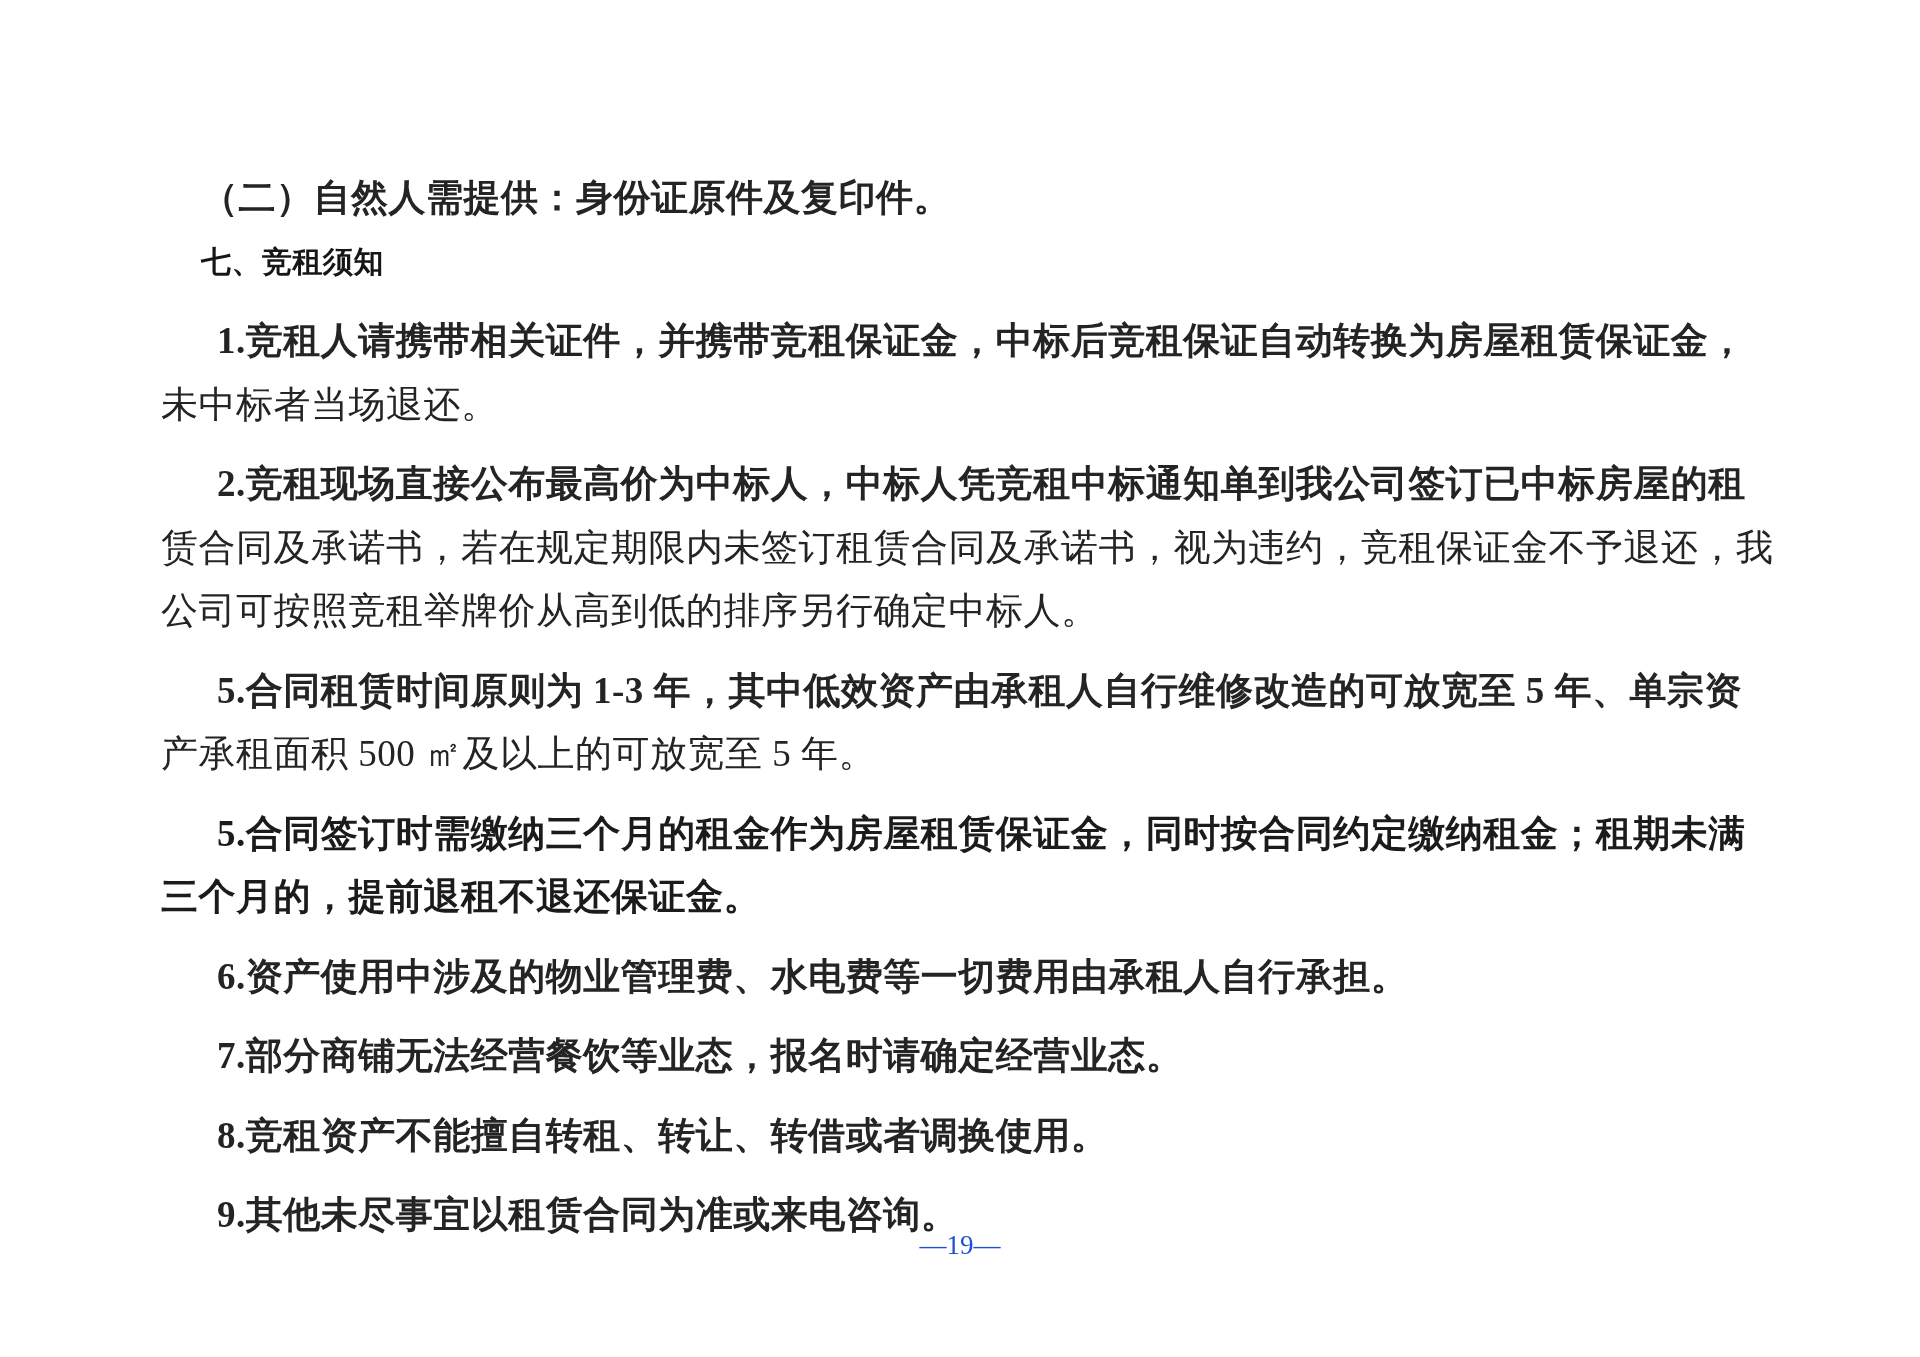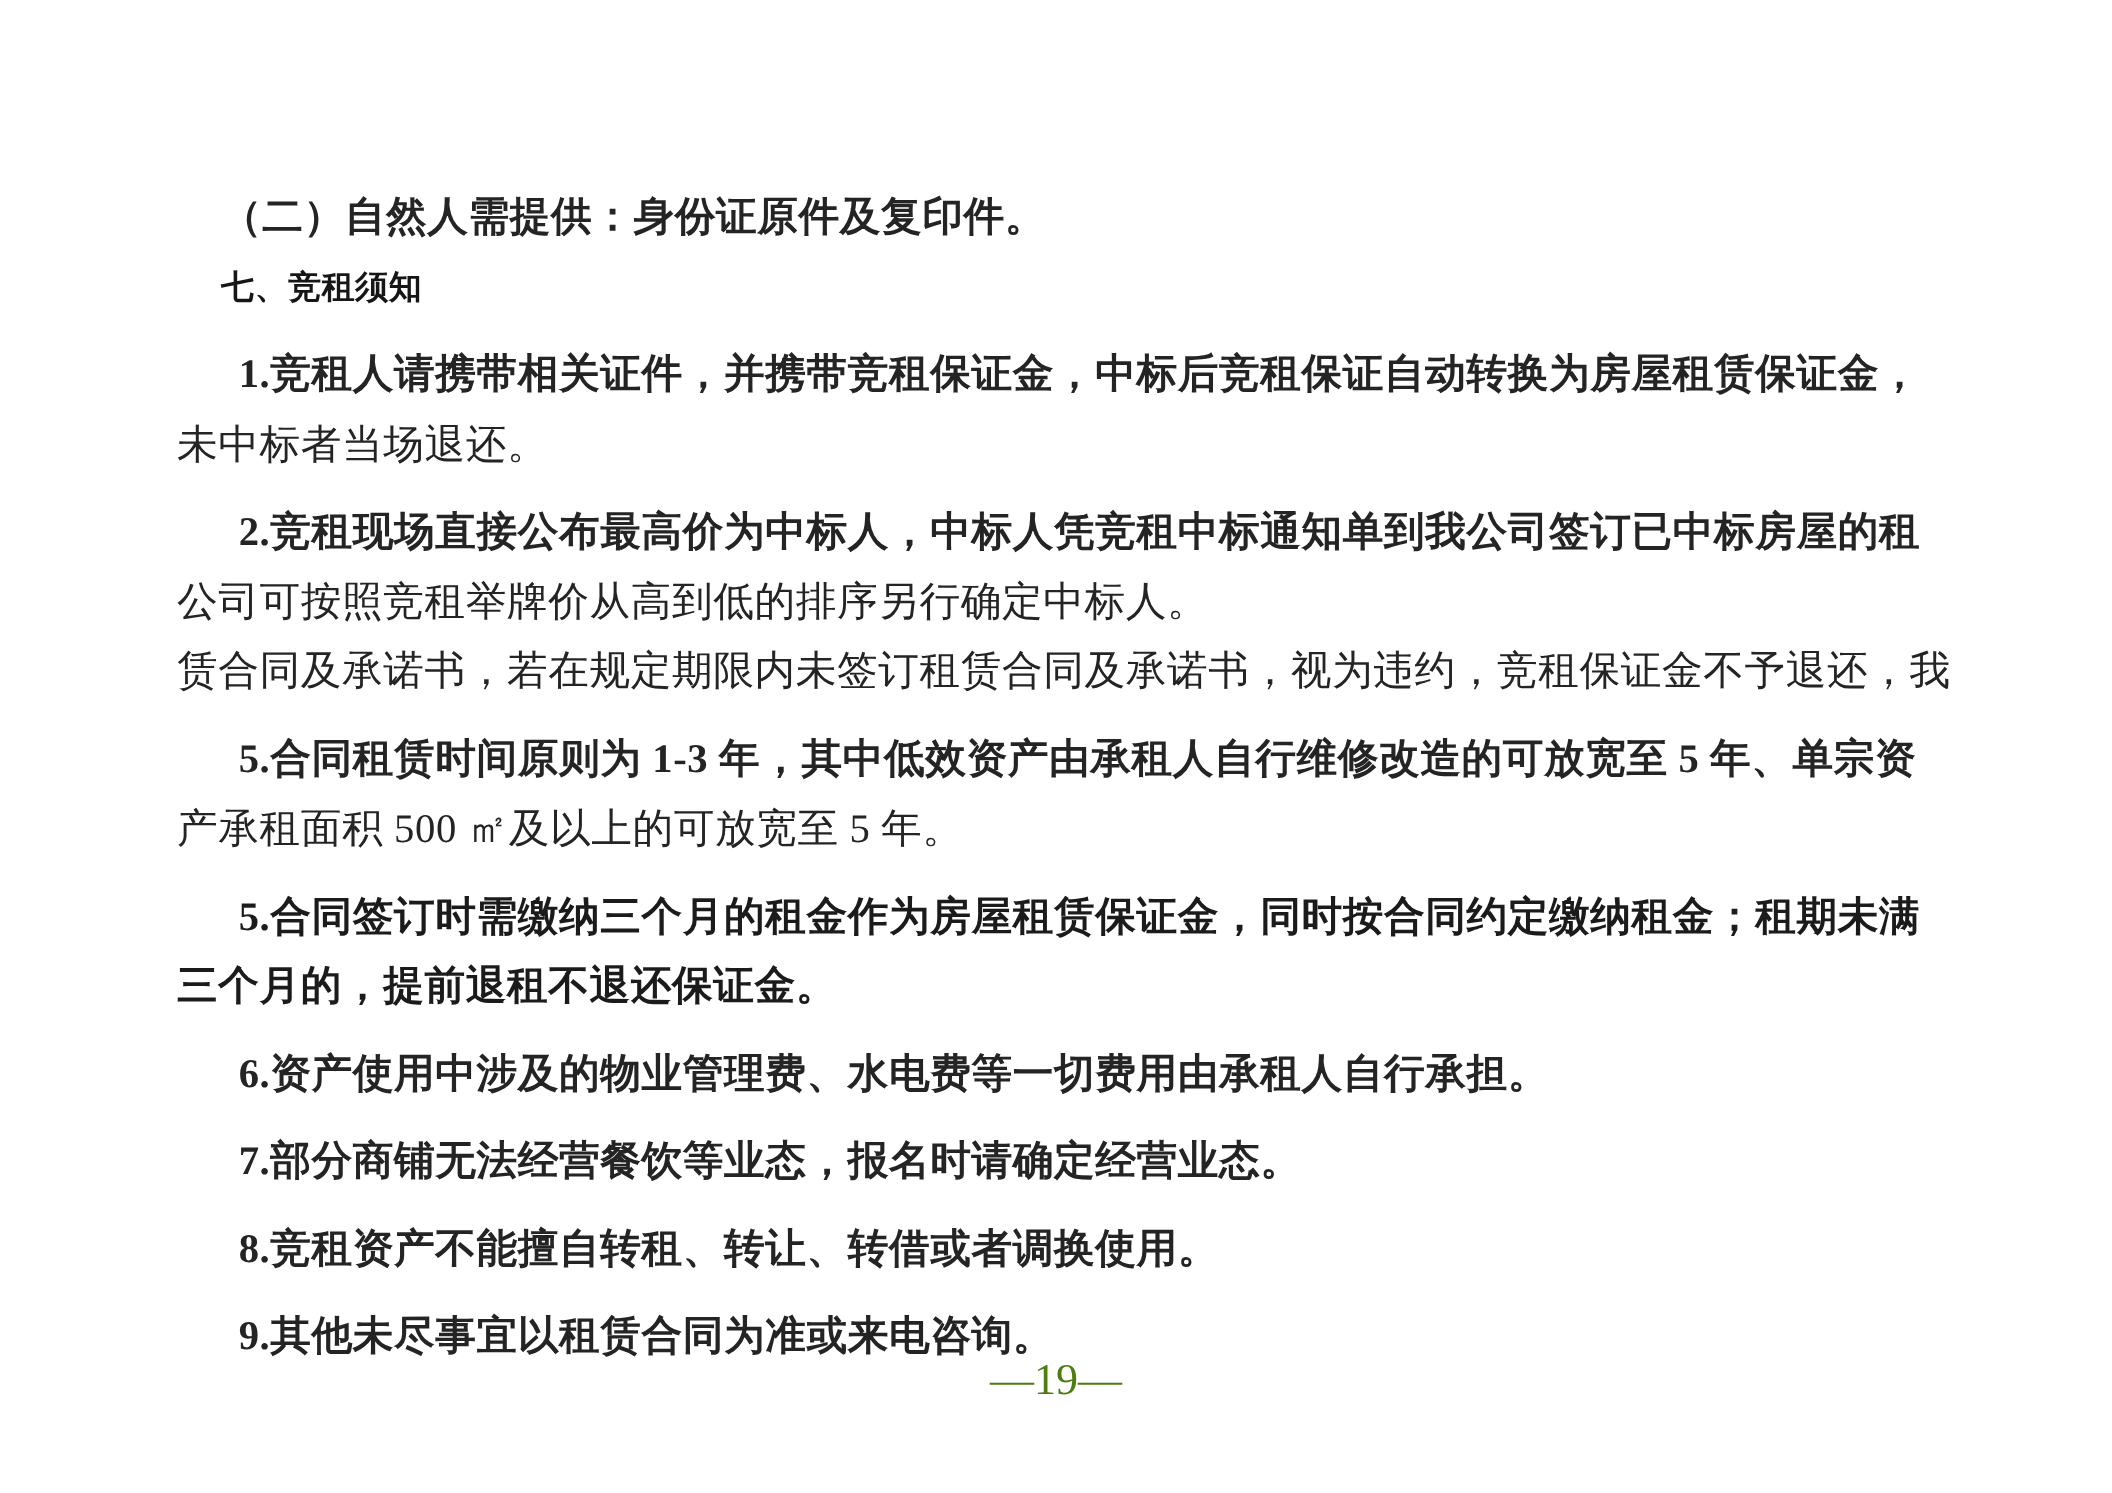--- a/index.html
+++ b/index.html
@@ -50,44 +50,44 @@
   .semibold .line {
     font-weight: 600;
     color: #1b1b1b;
   }
   .page-number {
     position: absolute;
     left: 0;
     right: 0;
     top: 1230px;
     text-align: center;
-    font-size: 40px;
+    font-size: 27px;
     letter-spacing: 0px;
-    color: #4d7c0f;
+    color: #1d4ed8;
   }
 </style>
 </head>
 <body>
 
 <div class="page">
   <div class="body-text">
 
     <div class="line indent">（二）自然人需提供：身份证原件及复印件。</div>
 
     <h2 class="line indent heading">七、竞租须知</h2>
 
     <div class="para">
       <div class="line indent">1.竞租人请携带相关证件，并携带竞租保证金，中标后竞租保证自动转换为房屋租赁保证金，</div>
       <div class="line">未中标者当场退还。</div>
     </div>
 
     <div class="para">
       <div class="line indent">2.竞租现场直接公布最高价为中标人，中标人凭竞租中标通知单到我公司签订已中标房屋的租</div>
+      <div class="line">赁合同及承诺书，若在规定期限内未签订租赁合同及承诺书，视为违约，竞租保证金不予退还，我</div>
       <div class="line">公司可按照竞租举牌价从高到低的排序另行确定中标人。</div>
-      <div class="line">赁合同及承诺书，若在规定期限内未签订租赁合同及承诺书，视为违约，竞租保证金不予退还，我</div>
     </div>
 
     <div class="para">
       <div class="line indent">5.合同租赁时间原则为 1-3 年，其中低效资产由承租人自行维修改造的可放宽至 5 年、单宗资</div>
       <div class="line">产承租面积 500 ㎡及以上的可放宽至 5 年。</div>
     </div>
 
 
     <div class="para semibold">
       <div class="line indent">5.合同签订时需缴纳三个月的租金作为房屋租赁保证金，同时按合同约定缴纳租金；租期未满</div>

